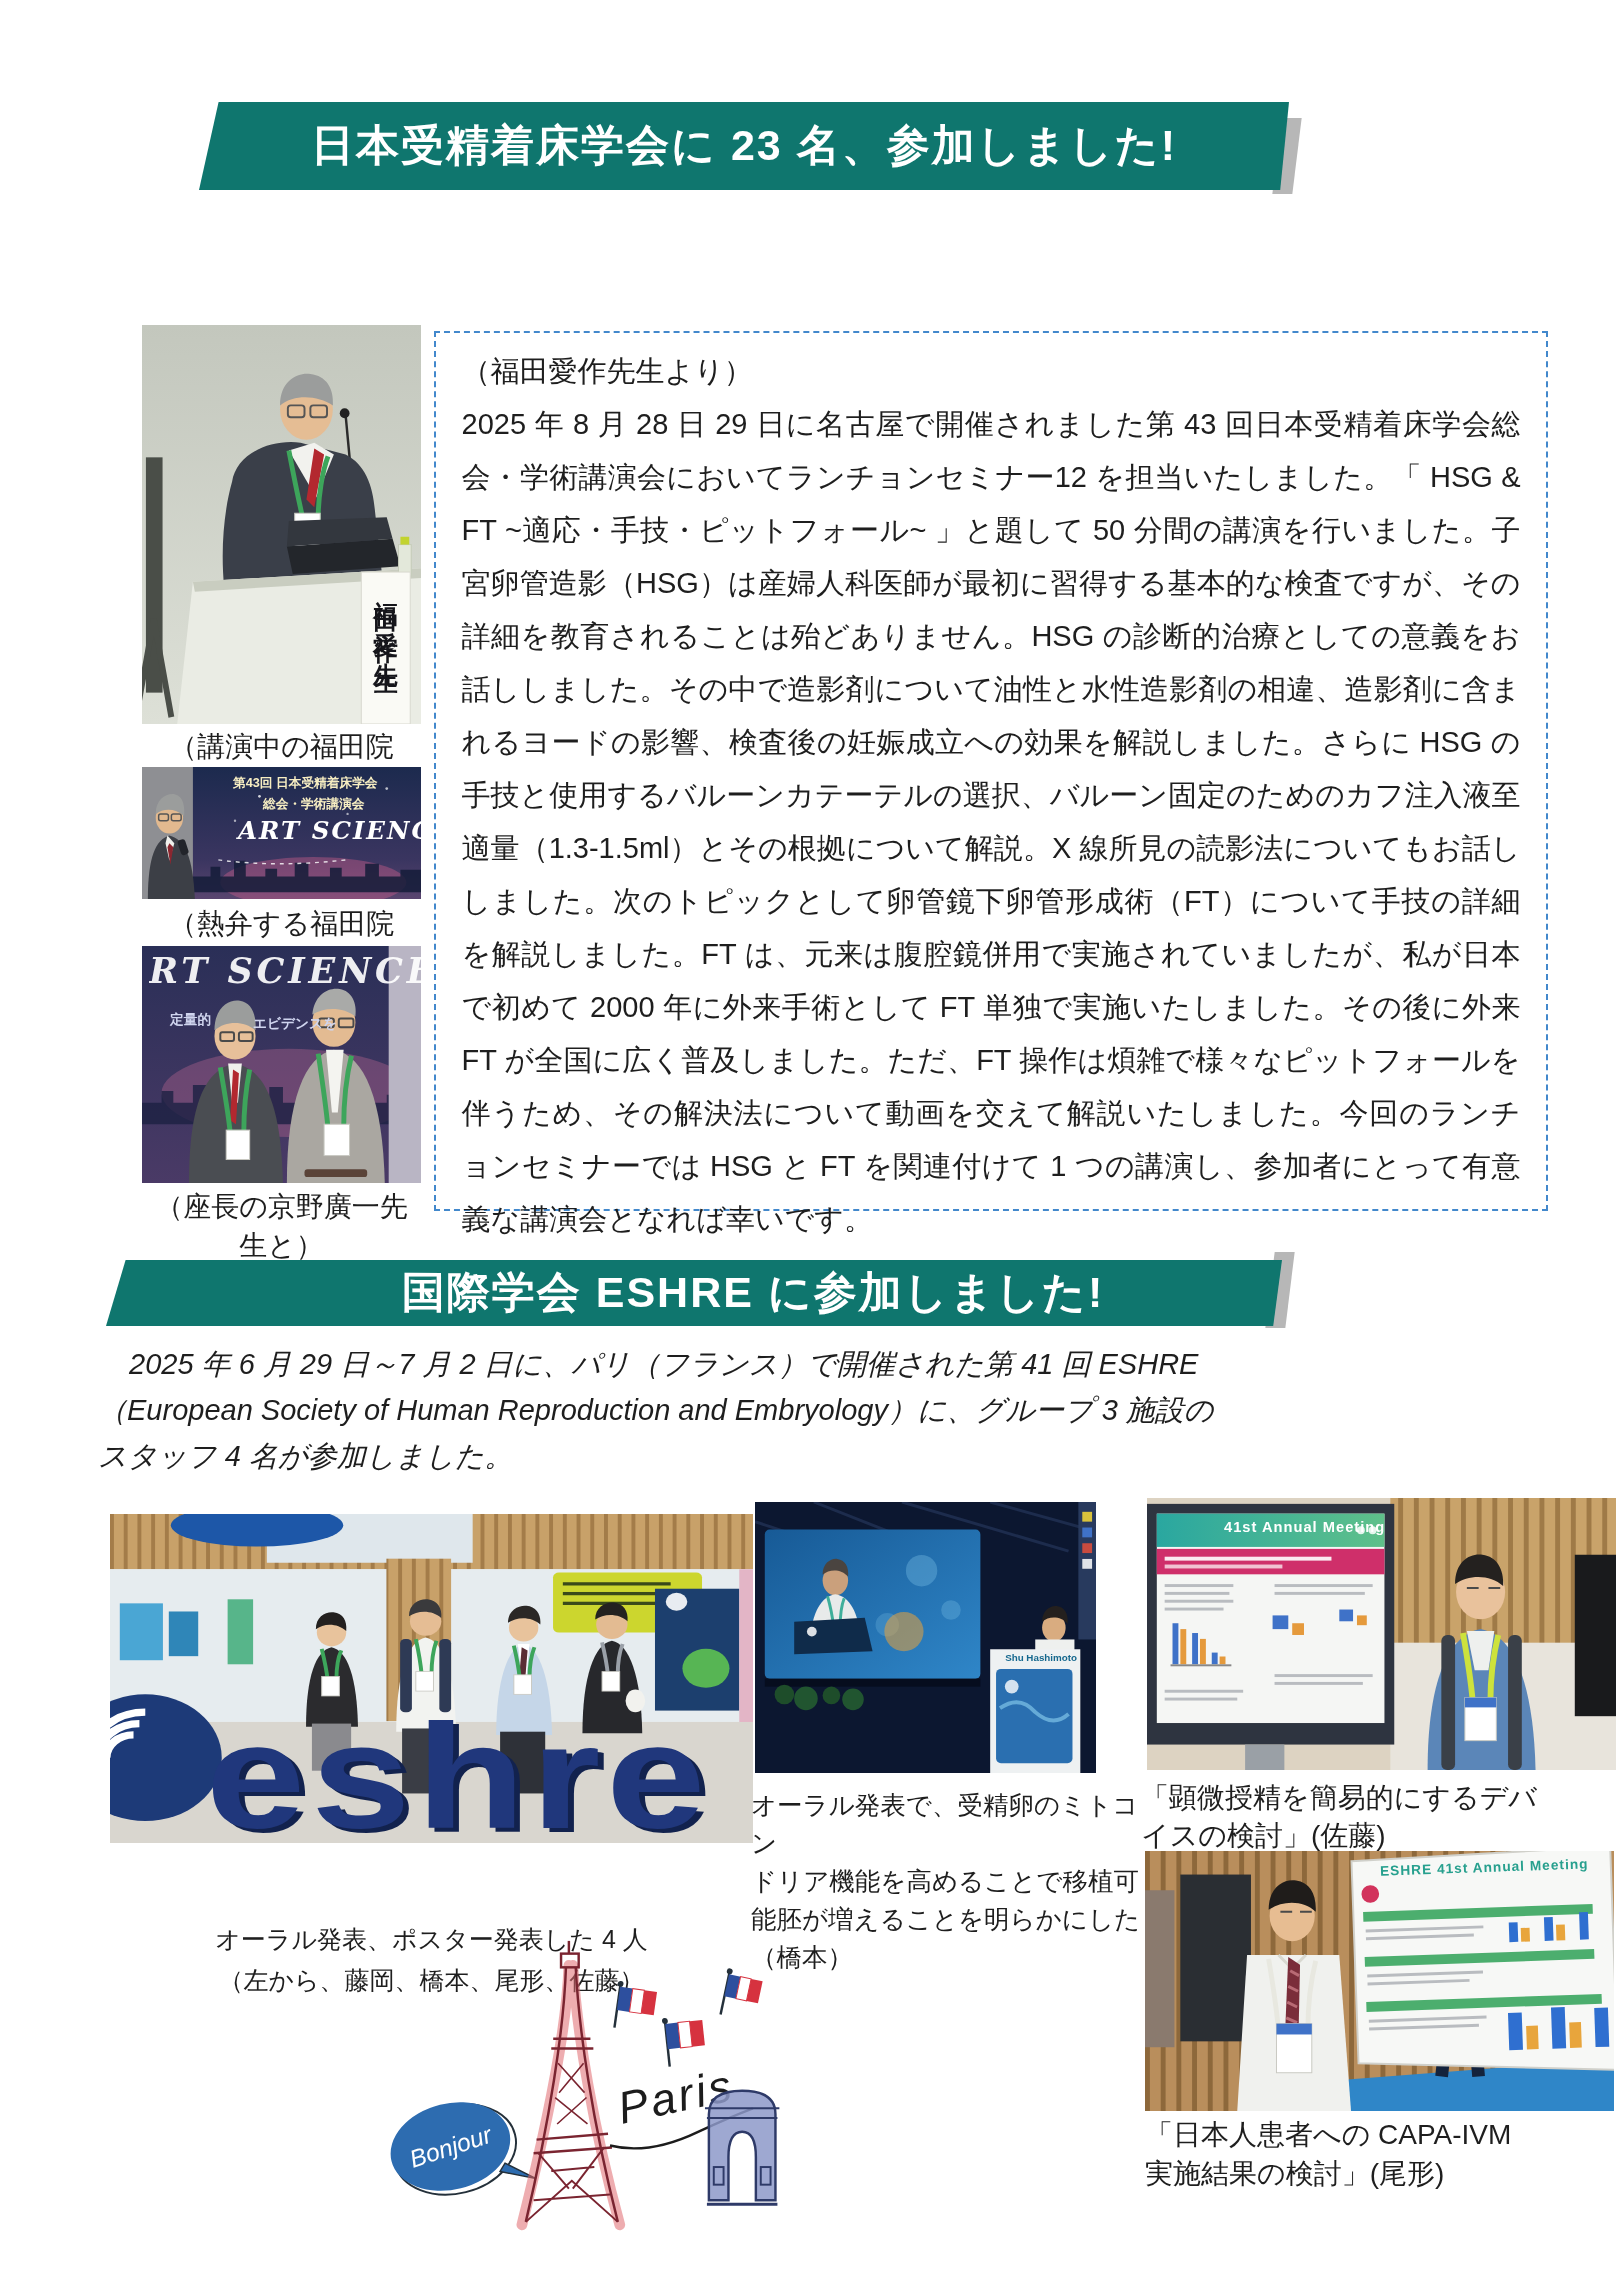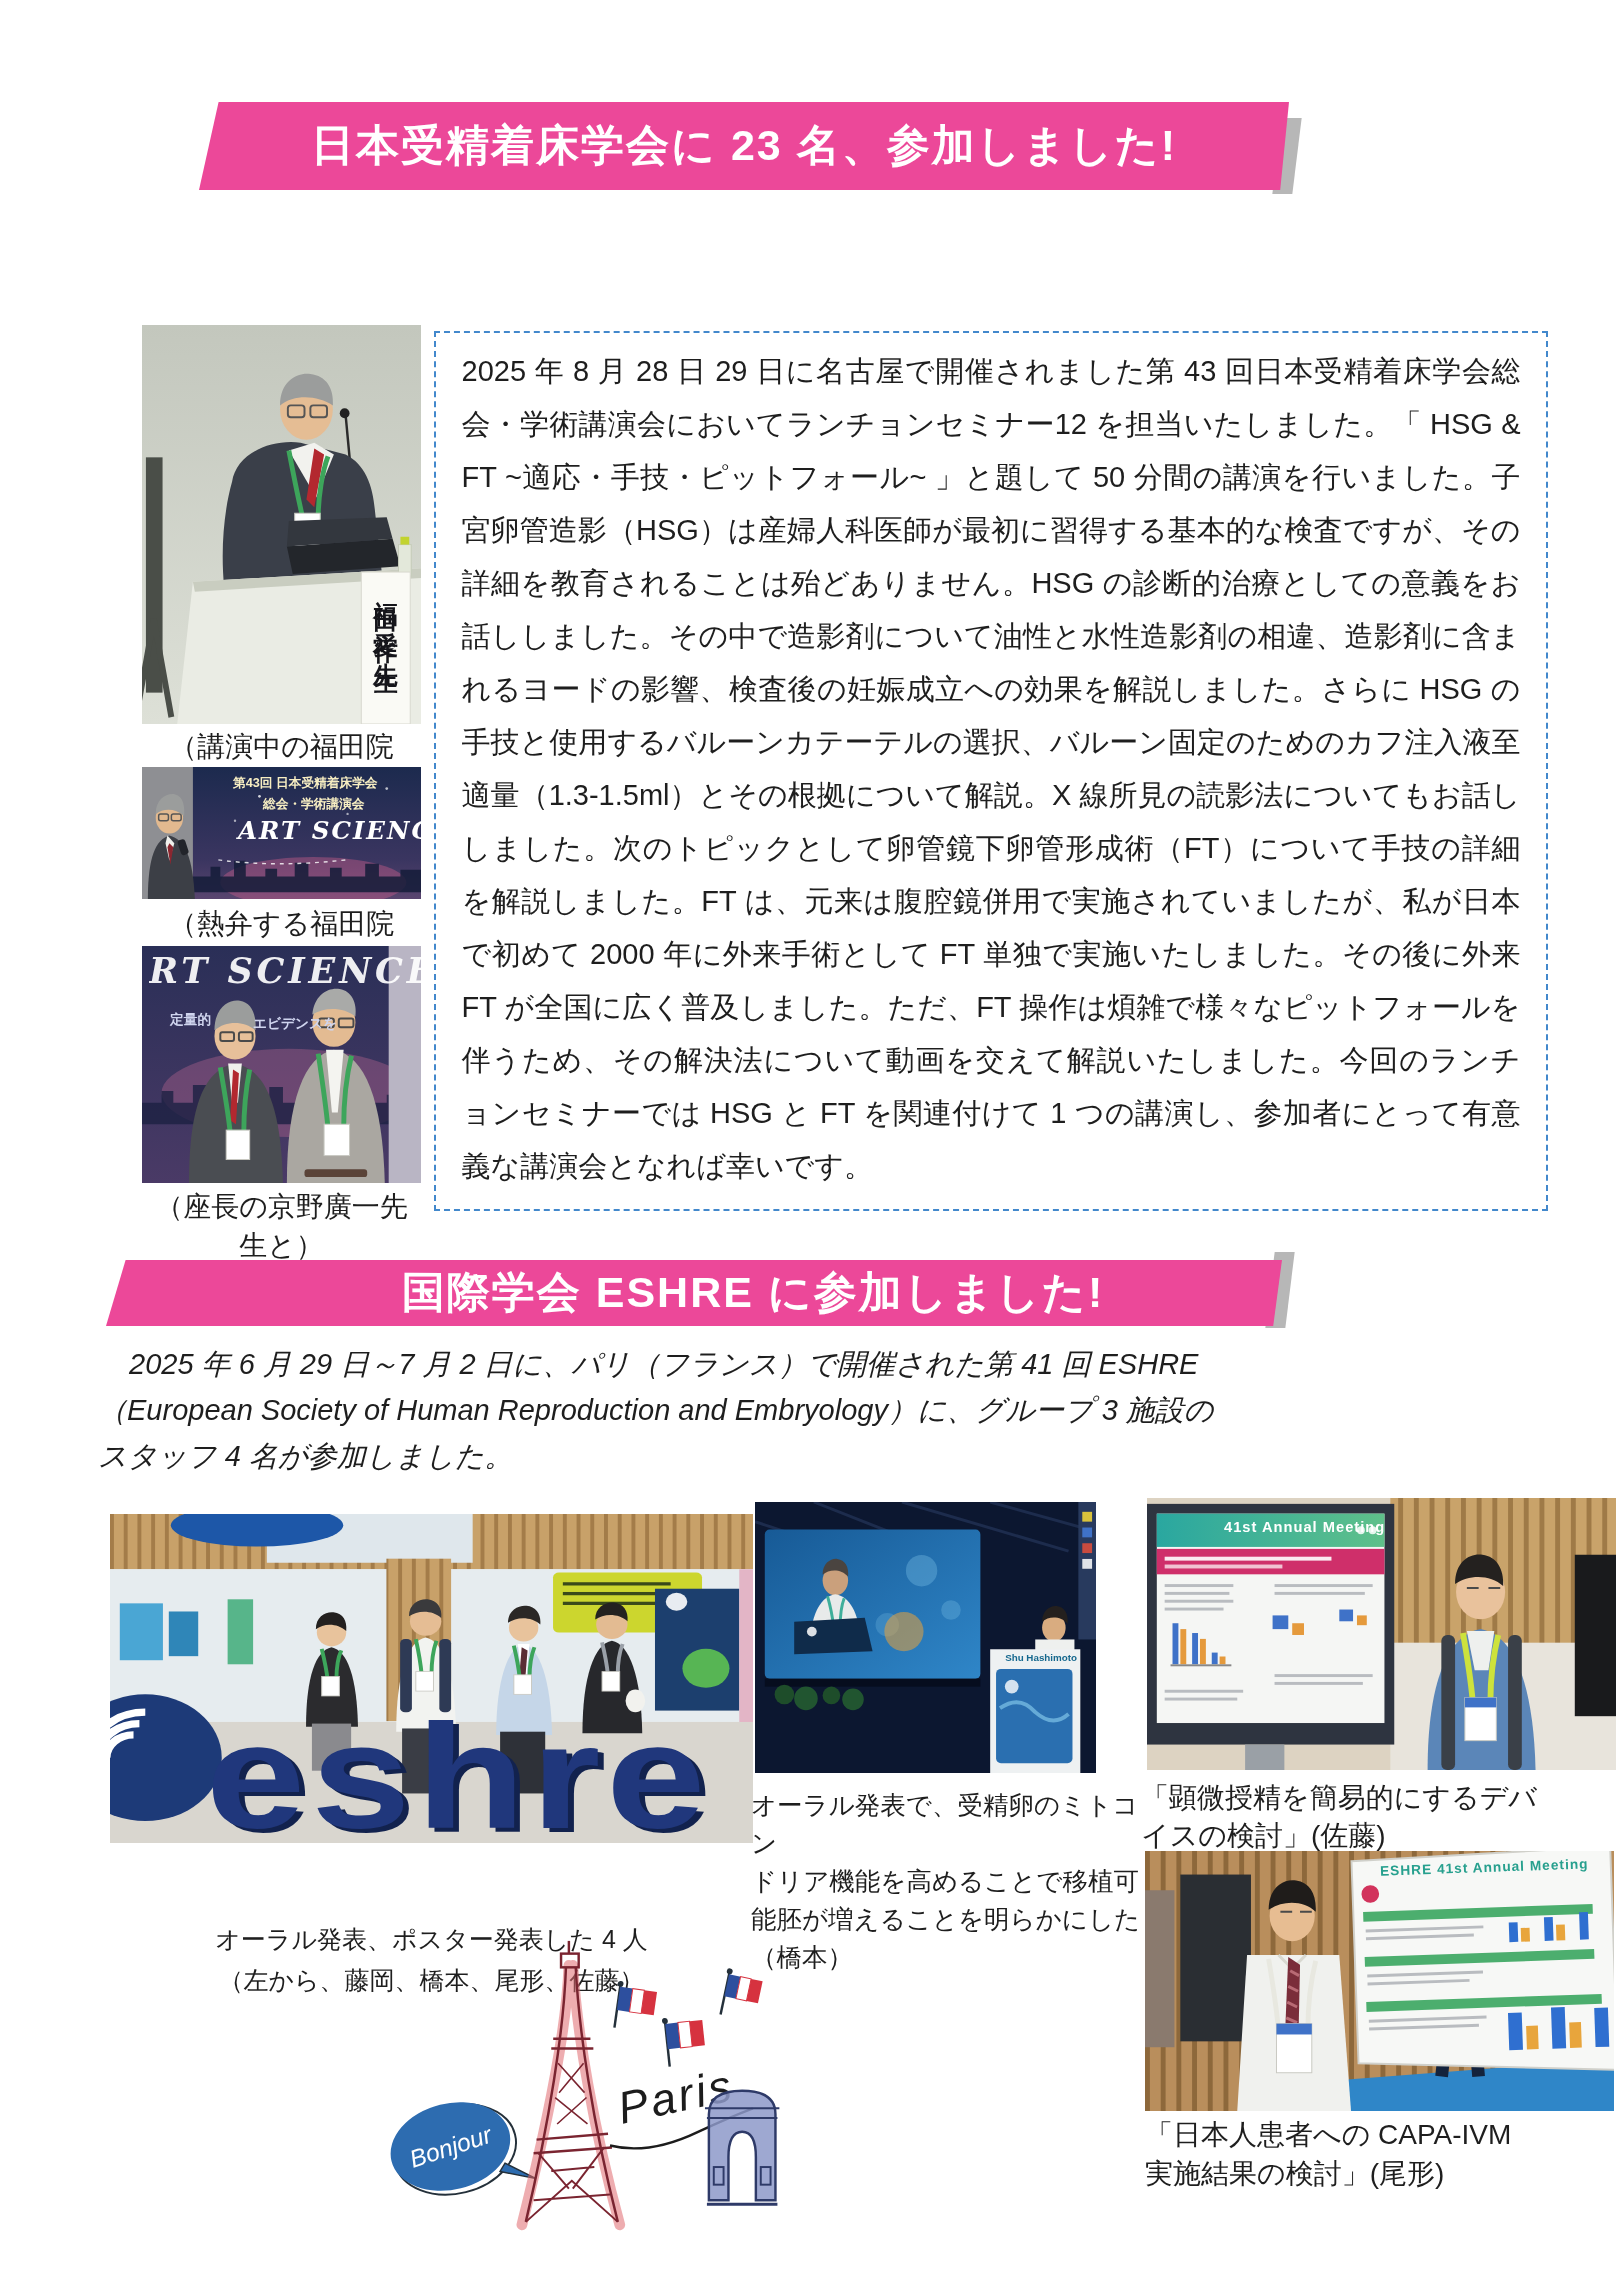--- a/index.html
+++ b/index.html
@@ -1,20 +1,20 @@
 <!DOCTYPE html>
 <html><head>
 <meta charset="utf-8">
 <style>
   html,body{margin:0;padding:0;background:#e9e9e9;}
   .page{position:relative;width:1621px;height:2294px;background:#ffffff;margin:0 auto;
         font-family:"Liberation Sans","DejaVu Sans",sans-serif;color:#1e1e1e;overflow:hidden;}
   .abs{position:absolute;}
   .banner{display:flex;align-items:center;justify-content:center;color:#fff;font-weight:bold;
-          font-size:43px;letter-spacing:2px;background:#ec4899;
+          font-size:43px;letter-spacing:2px;background:#0f766e;
           clip-path:polygon(19.6px 0,100% 0,calc(100% - 8.8px) 100%,0 100%);}
   .banner-shadow{background:#b7b7b7;transform:skewX(-7deg);}
   .body-text{font-size:29px;line-height:51px;text-align:justify;}
   .indent{text-indent:31px;}
   .pre{white-space:pre-line;}
   .box{border:2.9px dashed #4288cc;padding:11.8px 25.5px;font-size:29px;line-height:53px;text-align:justify;box-sizing:border-box;}
   .cap{font-size:28px;line-height:39px;color:#1e1e1e;}
   .cap-center{text-align:center;}
   .photo{overflow:hidden;}
   .photo svg{display:block;width:100%;height:100%;}
@@ -132,20 +132,21 @@
       <rect x="186" y="182" width="26" height="32" fill="#fff" stroke="#c9c9c2"></rect>
       <rect x="166" y="228" width="64" height="8" rx="3" fill="#5a4338"></rect>
     </svg>
   </div>
   <div class="abs overlay screen-serif" style="left:149px;top:950px;width:272px;font-size:35px;letter-spacing:3.9px;opacity:0.92;overflow:hidden;white-space:nowrap;">RT SCIENCE</div>
   <div class="abs overlay" style="left:170px;top:1011px;font-size:13.7px;font-weight:bold;color:#cfd4ee;">定量的</div>
   <div class="abs overlay" style="left:253px;top:1015px;font-size:13.7px;font-weight:bold;color:#cfd4ee;">エビデンスを</div>
   <div class="abs cap cap-center" style="left:142px;top:1187px;width:279px;">（座長の京野廣一先生と）</div>
 
   <div class="abs box" style="left:434px;top:331px;width:1114px;height:880px;">
+    <div>（福田愛作先生より）</div>
     <div>2025 年 8 月 28 日 29 日に名古屋で開催されました第 43 回日本受精着床学会総会・学術講演会においてランチョンセミナー12 を担当いたしました。「 HSG &amp; FT ~適応・手技・ピットフォール~ 」と題して 50 分間の講演を行いました。子宮卵管造影（HSG）は産婦人科医師が最初に習得する基本的な検査ですが、その詳細を教育されることは殆どありません。HSG の診断的治療としての意義をお話ししました。その中で造影剤について油性と水性造影剤の相違、造影剤に含まれるヨードの影響、検査後の妊娠成立への効果を解説しました。さらに HSG の手技と使用するバルーンカテーテルの選択、バルーン固定のためのカフ注入液至適量（1.3-1.5ml）とその根拠について解説。X 線所見の読影法についてもお話ししました。次のトピックとして卵管鏡下卵管形成術（FT）について手技の詳細を解説しました。FT は、元来は腹腔鏡併用で実施されていましたが、私が日本で初めて 2000 年に外来手術として FT 単独で実施いたしました。その後に外来 FT が全国に広く普及しました。ただ、FT 操作は煩雑で様々なピットフォールを伴うため、その解決法について動画を交えて解説いたしました。今回のランチョンセミナーでは HSG と FT を関連付けて 1 つの講演し、参加者にとって有意義な講演会となれば幸いです。</div>
   </div>
 
   <div class="abs banner-shadow" style="left:1270px;top:1252px;width:19.6px;height:76px;"></div>
   <div class="abs banner" style="left:106px;top:1260px;width:1176px;height:66px;padding-left:118px;box-sizing:border-box;">
     <span>国際学会 ESHRE に参加しました!</span>
   </div>
 
   <div class="abs body-text indent pre" style="left:98px;top:1341px;width:1411px;line-height:46px;text-align:left;font-style:italic;">2025 年 6 月 29 日～7 月 2 日に、パリ（フランス）で開催された第 41 回 ESHRE
 （European Society of Human Reproduction and Embryology）に、グループ 3 施設の

